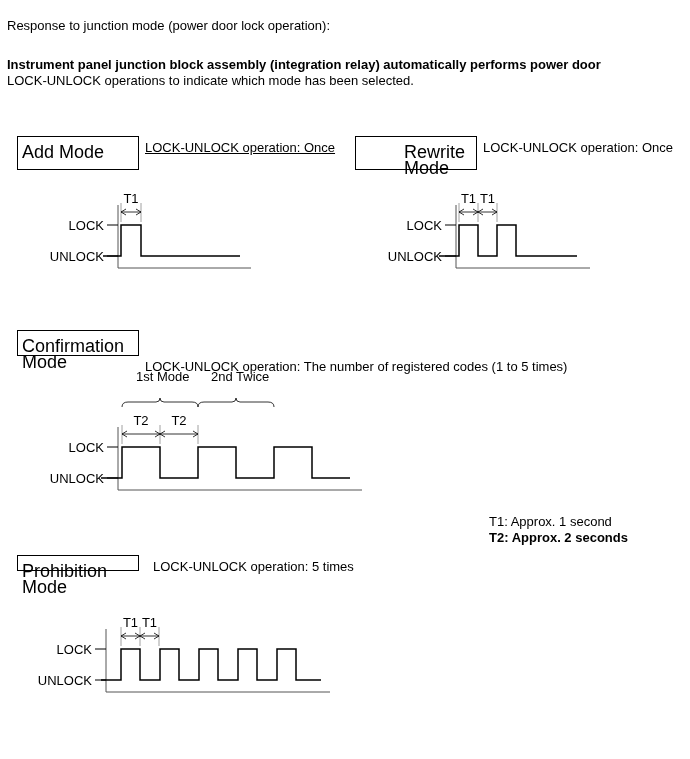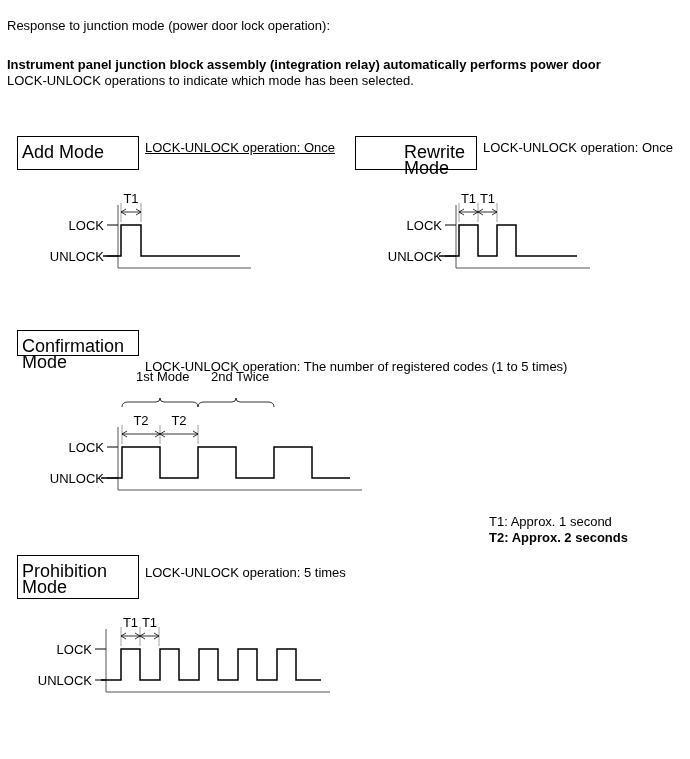--- a/index.html
+++ b/index.html
@@ -28,24 +28,24 @@
 </div>
 <div class="txt" style="left:483px;top:140px;">LOCK-UNLOCK operation: Once</div>
 
 <div class="modebox" style="left:17px;top:330px;width:122px;height:26px;">
   <span>Confirmation Mode</span>
 </div>
 <div class="txt" style="left:145px;top:334px;margin-top:25px;">LOCK-UNLOCK operation: The number of registered codes (1 to 5 times)</div>
 <div class="txt" style="left:136px;top:369px;">1st Mode</div>
 <div class="txt" style="left:211px;top:369px;">2nd Twice</div>
 
-<div class="modebox" style="left:17px;top:555px;width:122px;height:44px;">
+<div class="modebox" style="left:17px;top:555px;width:122px;height:16px;">
   <span>Prohibition Mode</span>
 </div>
-<div class="txt" style="left:145px;top:559px;margin-top:6px;">LOCK-UNLOCK operation: 5 times</div>
+<div class="txt" style="left:153px;top:559px;">LOCK-UNLOCK operation: 5 times</div>
 
 <div class="txt" style="left:489px;top:514px;">T1: Approx. 1 second</div>
 <div class="txt" style="left:489px;top:530px;font-weight:bold;">T2: Approx. 2 seconds</div>
 
 <svg id="diagram" width="690" height="759" xmlns="http://www.w3.org/2000/svg">
     <line x1="118" y1="205" x2="118" y2="268" stroke="#555" stroke-width="1"></line>
     <line x1="118" y1="268" x2="251" y2="268" stroke="#555" stroke-width="1"></line>
     <line x1="107" y1="225" x2="118" y2="225" stroke="#000" stroke-width="1"></line>
     <line x1="107" y1="256" x2="118" y2="256" stroke="#000" stroke-width="1"></line>
     <text x="104" y="230" text-anchor="end">LOCK</text>

